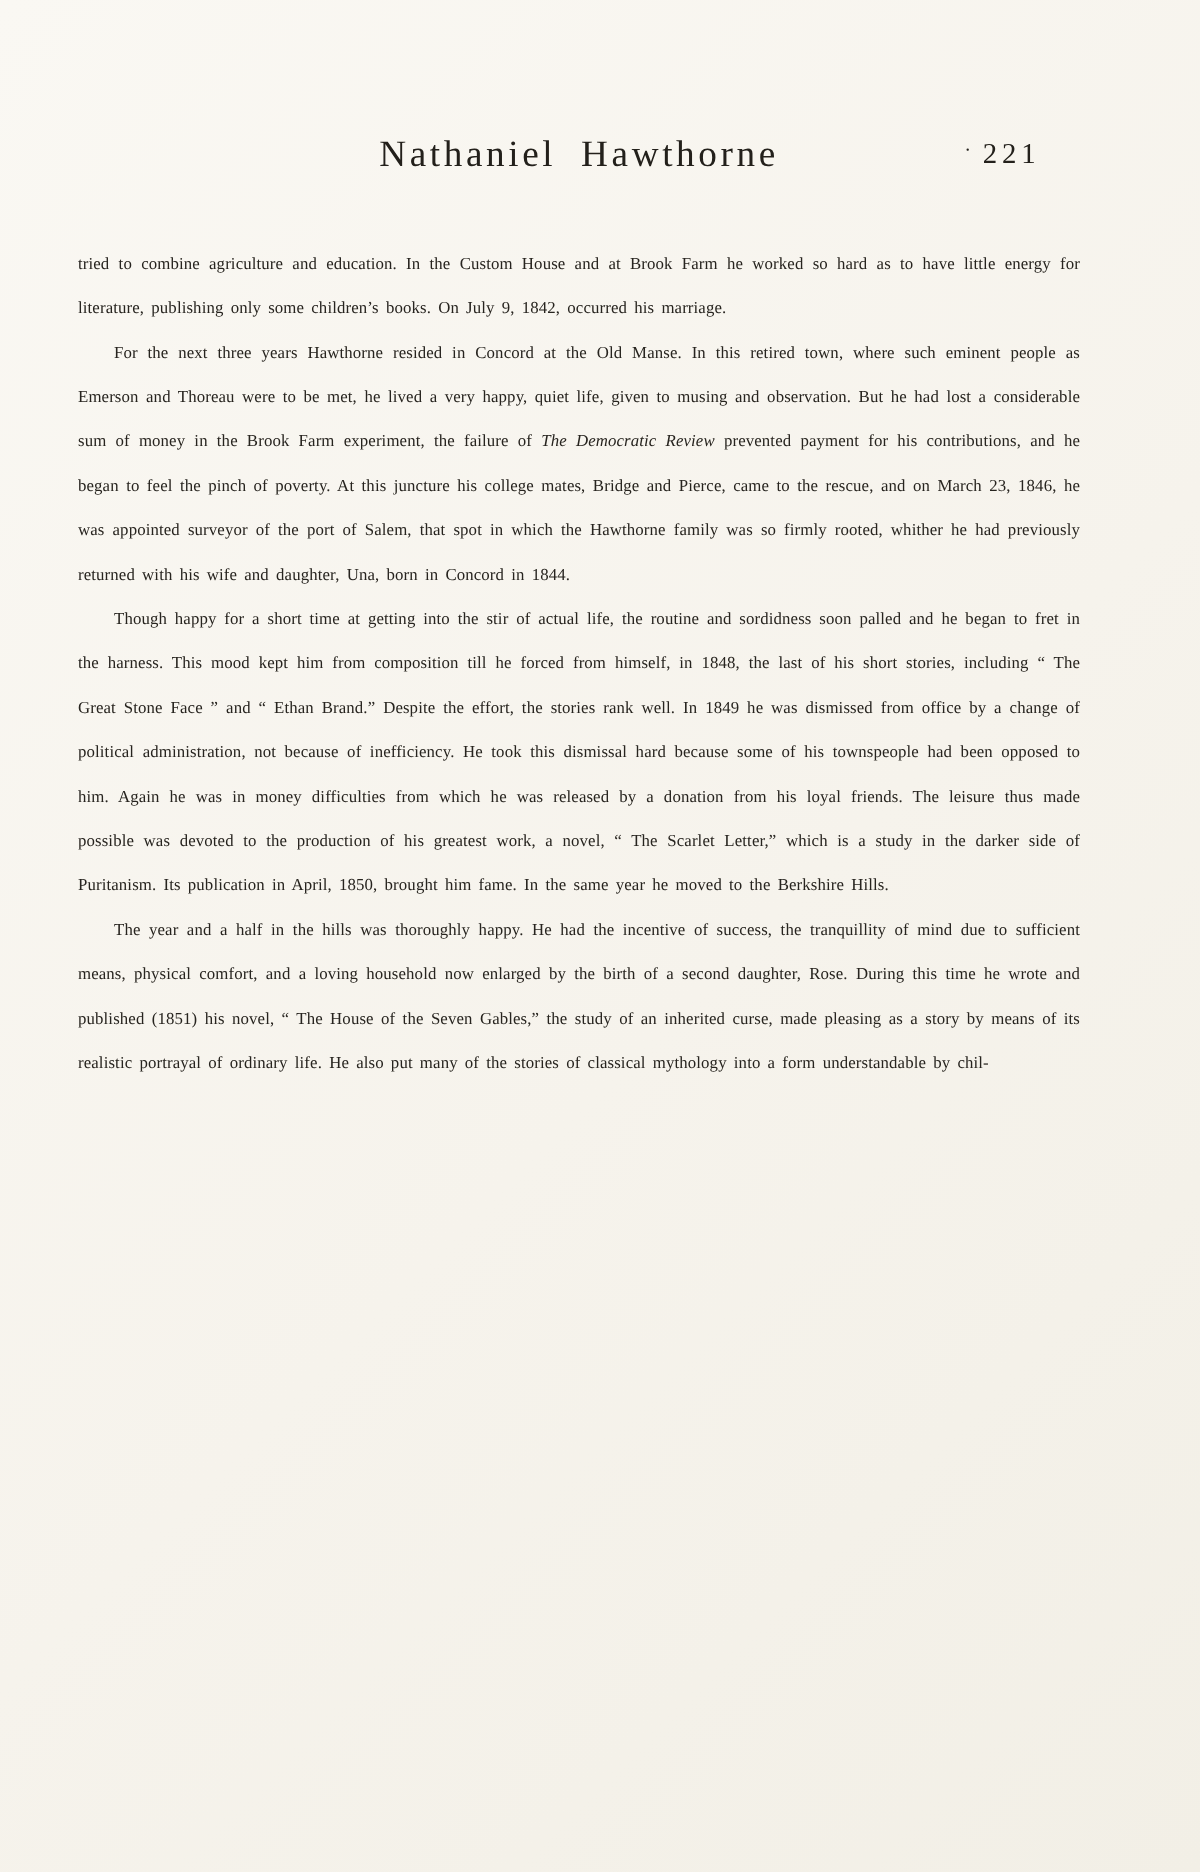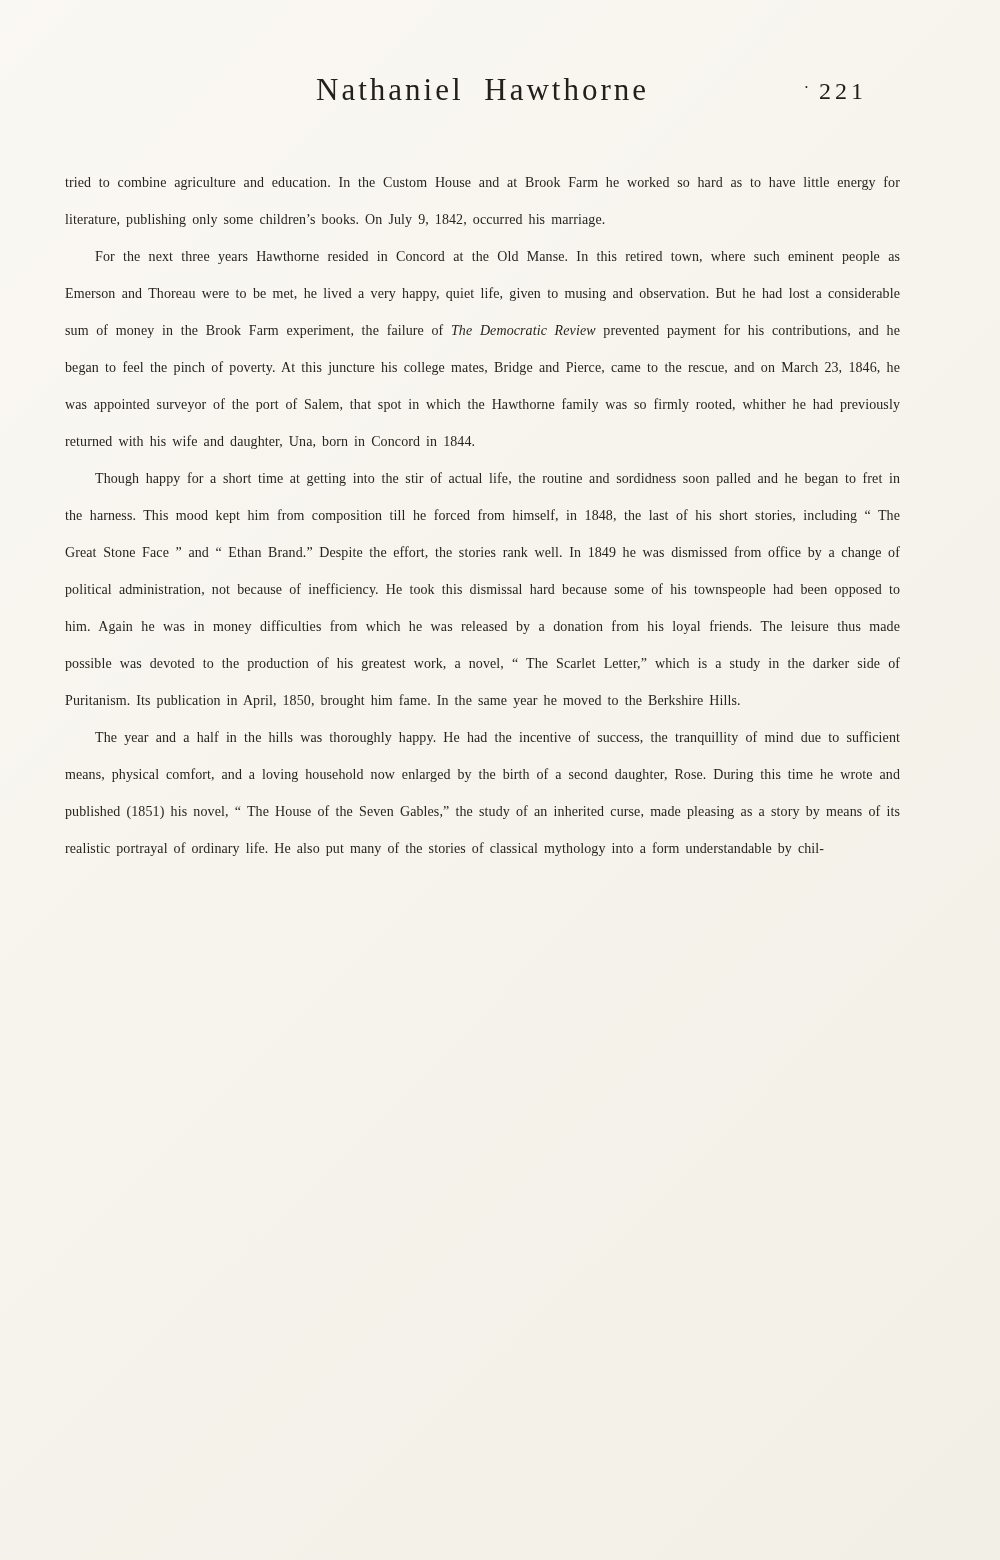--- a/index.html
+++ b/index.html
@@ -9,21 +9,21 @@
   }
   .scan-page {
     position: relative;
     width: 1000px;
     height: 1560px;
     margin: 0 auto;
     background: linear-gradient(135deg, #faf8f3 0%, #f6f3ec 55%, #f2efe6 100%);
     color: #27241f;
     font-family: "Liberation Serif", "DejaVu Serif", serif;
     box-sizing: border-box;
-    padding: 72px 100px 60px 65px;
+    padding: 110px 100px 60px 65px;
     overflow: hidden;
   }
   .page-header {
     position: relative;
     text-align: center;
     height: 48px;
     margin-bottom: 44px;
   }
   .page-title {
     font-size: 31px;

